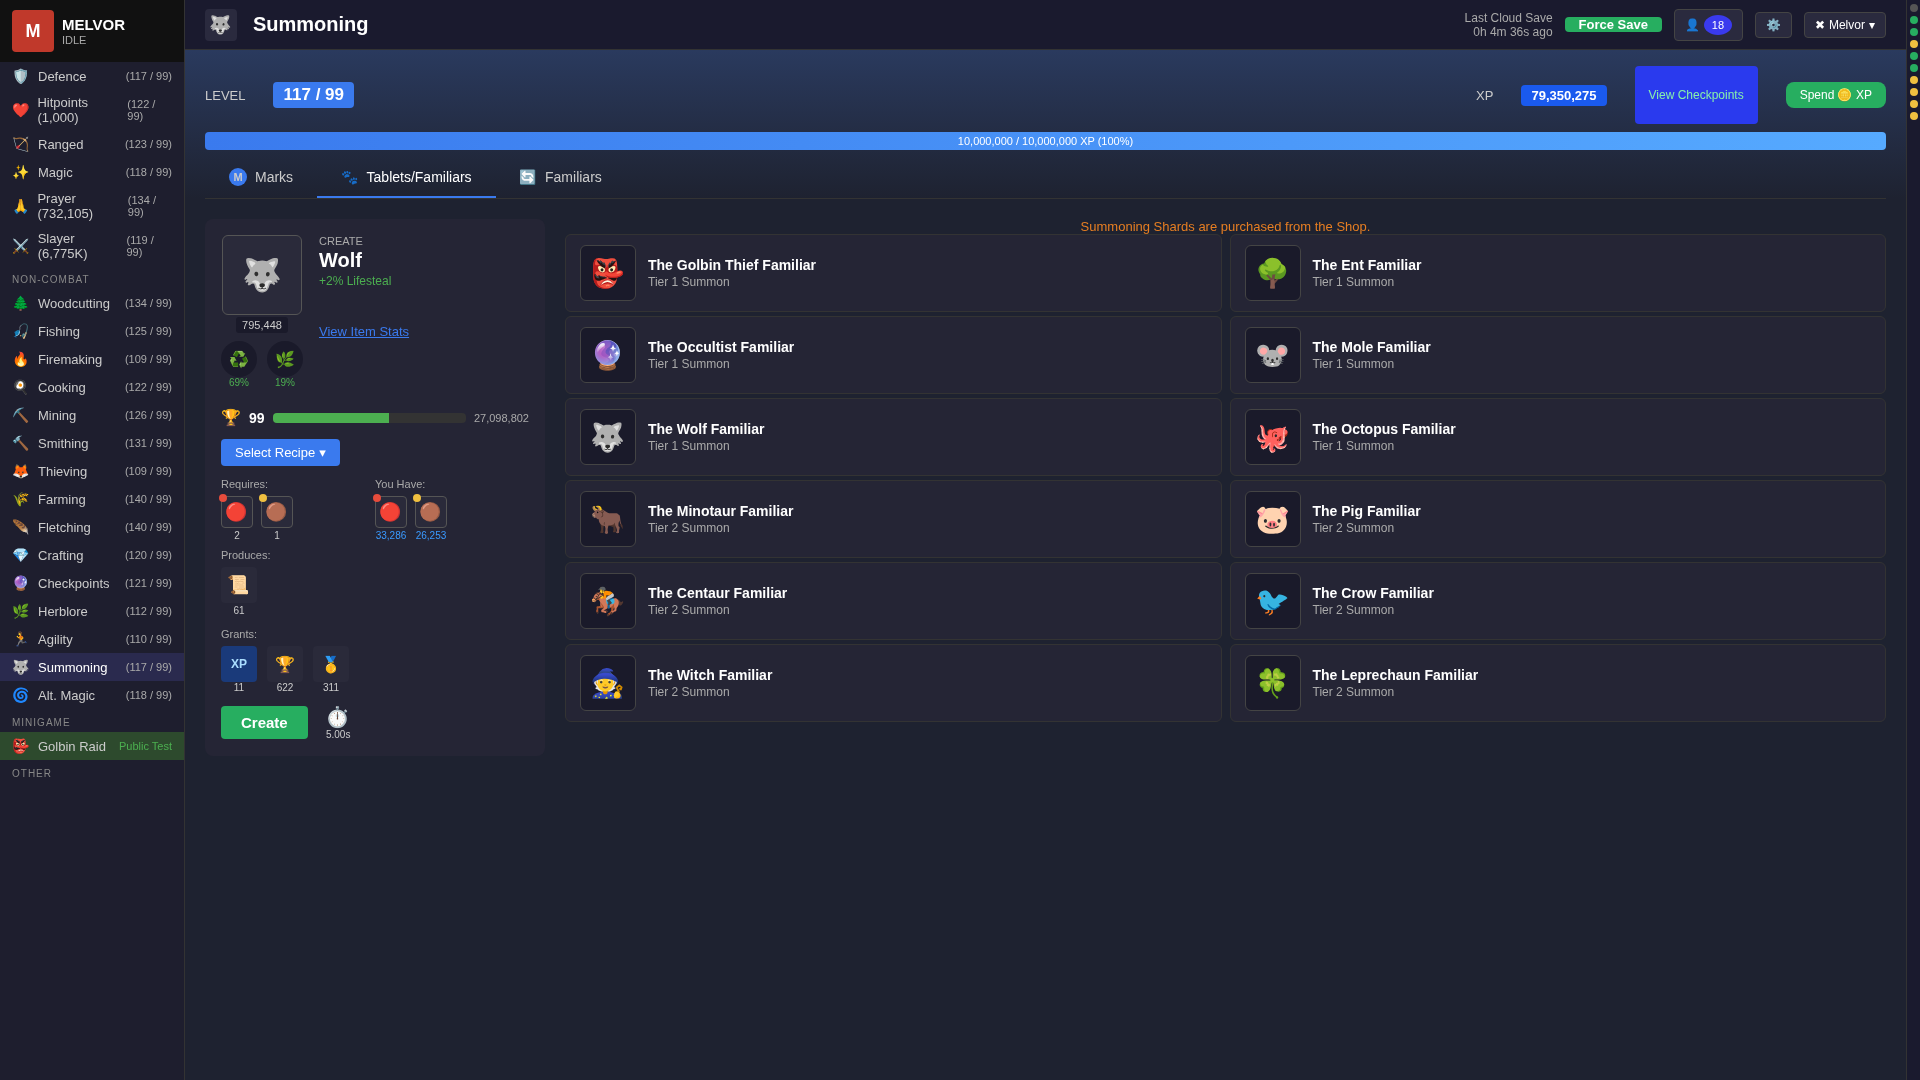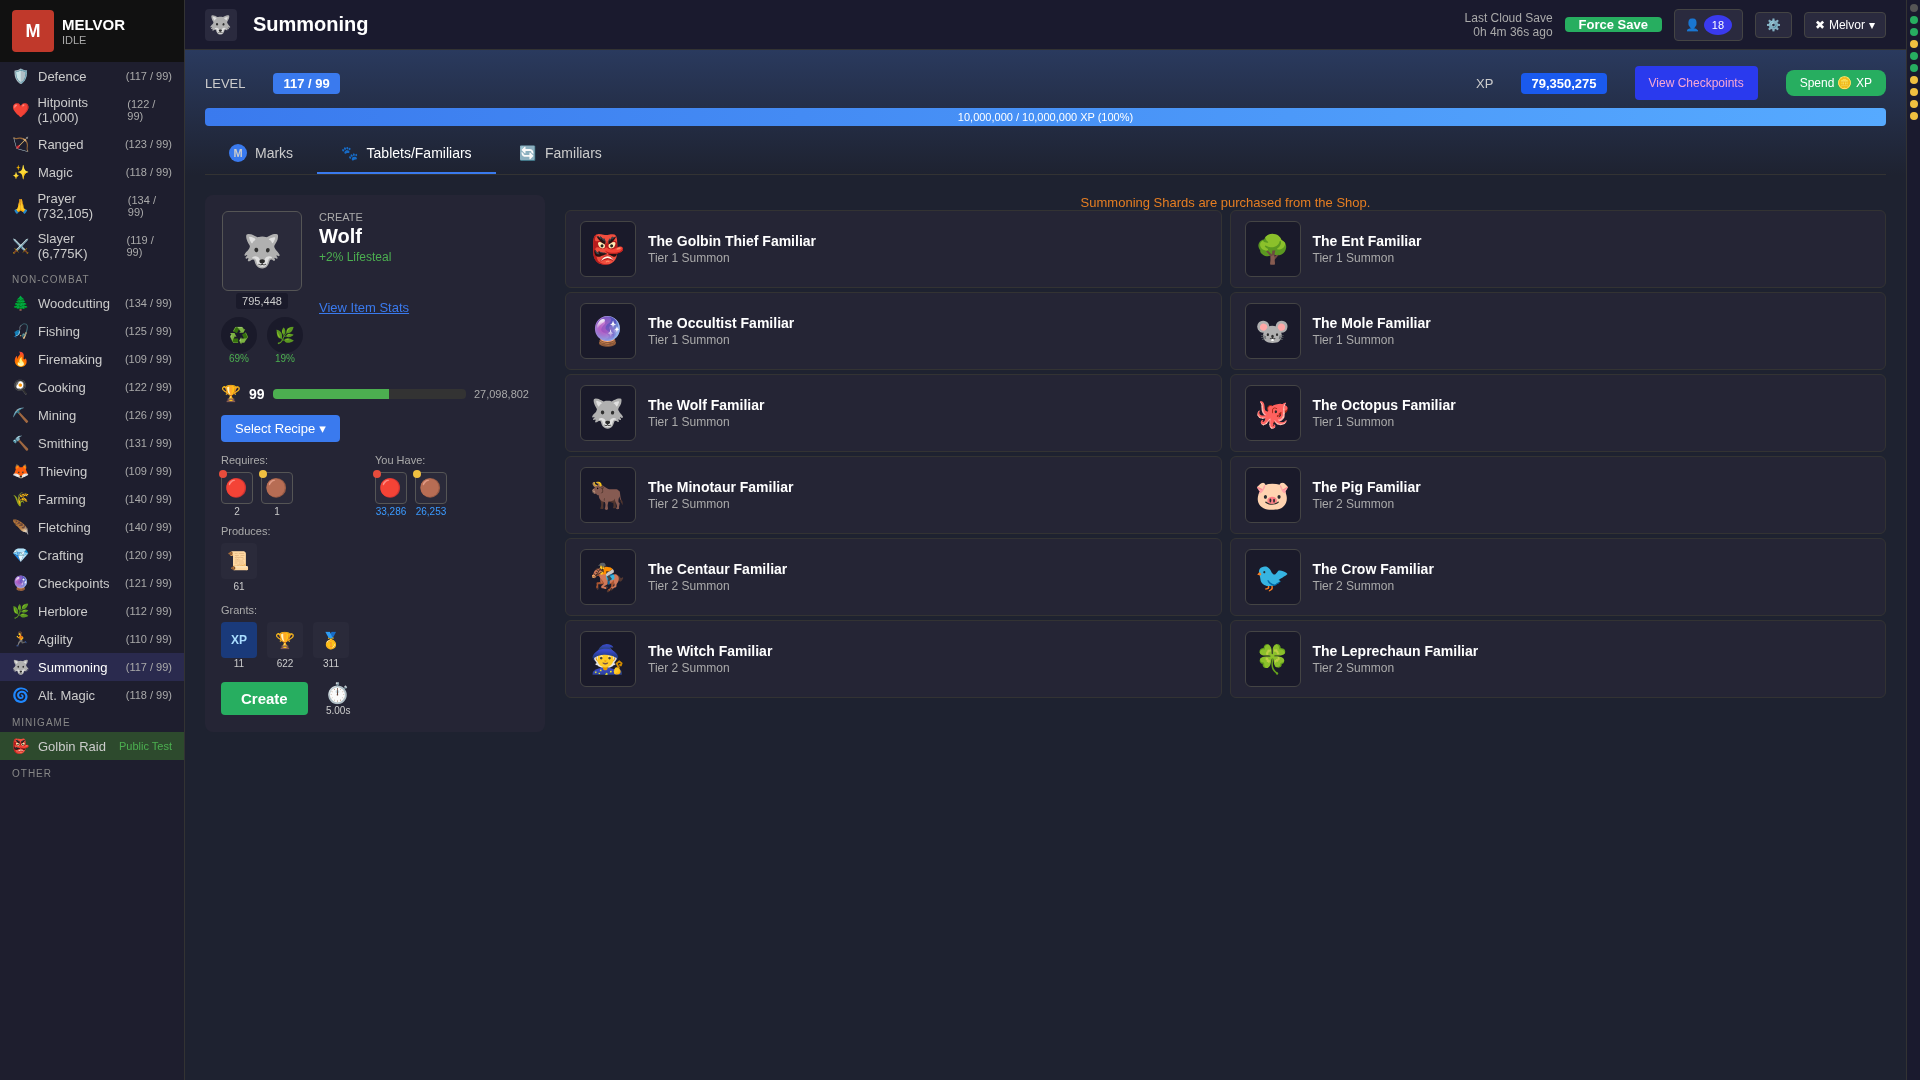--- a/index.html
+++ b/index.html
@@ -97,28 +97,28 @@
     .skill-header {
       background: linear-gradient(to bottom, #2a3a5e, #1e2230);
       padding: 16px 20px 0;
       position: relative;
     }
     .skill-level-row {
       display: flex; align-items: center; gap: 28px; margin-bottom: 8px;
     }
     .level-label { font-size: 13px; color: #ccc; }
     .level-badge {
-      background: #3a7aee; color: #fff; padding: 3px 10px; border-radius: 4px; font-size: 13px; font-weight: bold;
+      background: #3a7aee; color: #fff; padding: 3px 10px; border-radius: 4px; font-size: 17px; font-weight: bold;
     }
     .xp-label { font-size: 13px; color: #ccc; margin-left: auto; }
     .xp-badge {
       background: #1a5aee; color: #fff; padding: 3px 10px; border-radius: 4px; font-size: 13px; font-weight: bold;
     }
     .view-checkpoints-btn {
-      background: #2a3aee; color: #f9a8d4; border: none; padding: 10px 14px; border-radius: 4px; cursor: pointer; font-size: 12px;
+      background: #2a3aee; color: #86efac; border: none; padding: 22px 14px; border-radius: 4px; cursor: pointer; font-size: 12px;
     }
     .spend-xp-btn {
       background: #27ae60; color: #fff; border: none; padding: 6px 14px; border-radius: 8px; cursor: pointer; font-size: 12px; display: flex; align-items: center; gap: 4px;
     }
 
     .xp-bar-container {
       background: #333; height: 18px; border-radius: 4px; margin-bottom: 8px; position: relative; overflow: hidden;
     }
     .xp-bar-fill {
       background: linear-gradient(to right, #3a7aee, #56aaff); height: 100%;

